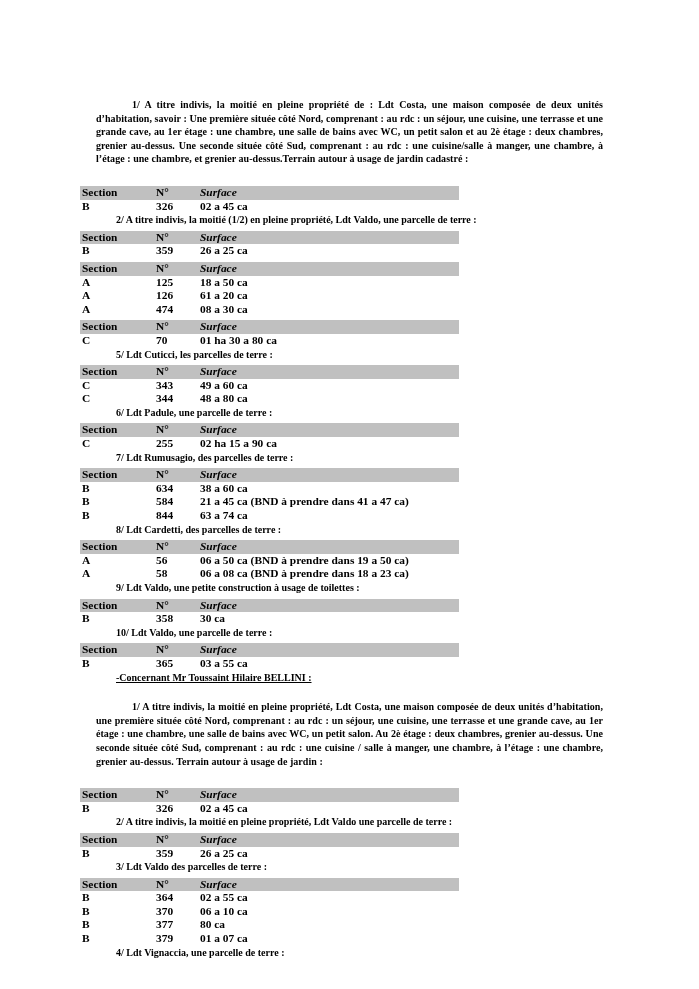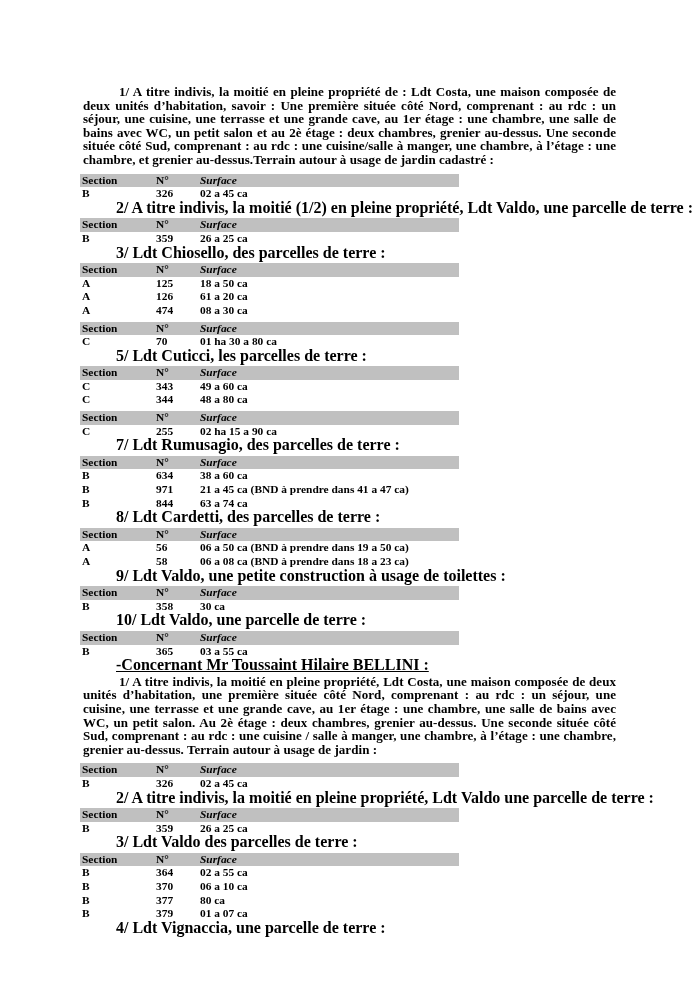--- a/index.html
+++ b/index.html
@@ -23,33 +23,33 @@
     height: 989px;
     background: #ffffff;
   }
   .content {
     position: absolute;
     left: 80px;
     top: 82px;
     width: 539px;
   }
   p.para {
-    margin: 3px;
+    margin: 16px;
     padding: 0;
-    font-size: 13px;
+    font-size: 10px;
     line-height: 13.6px;
     font-weight: bold;
     text-align: justify;
     text-indent: 36px;
     letter-spacing: 0.05px;
   }
   p.heading-line {
     margin: 0;
     padding: 0;
-    font-size: 16px;
+    font-size: 10px;
     line-height: 13.6px;
     font-weight: bold;
     text-indent: 36px;
     white-space: nowrap;
   }
   p.heading-line.underlined span.ul {
     text-decoration: underline;
   }
   table.cad {
     border-collapse: collapse;
@@ -132,21 +132,20 @@
           </tr>
         </thead>
         <tbody>
           <tr>
             <td class="d-section">B</td>
             <td class="d-num">359</td>
             <td class="d-surf">26 a 25 ca</td>
           </tr>
         </tbody>
       </table>
-      <p class="heading-line">3/ Ldt Chiosello, des parcelles de terre :</p>
       <div class="sp2"></div>
       <table class="cad">
         <colgroup>
           <col class="c-section">
           <col class="c-num">
           <col class="c-surf">
         </colgroup>
         <thead>
           <tr>
             <th class="h-section">Section</th>
@@ -215,20 +214,21 @@
             <td class="d-num">343</td>
             <td class="d-surf">49 a 60 ca</td>
           </tr>
           <tr>
             <td class="d-section">C</td>
             <td class="d-num">344</td>
             <td class="d-surf">48 a 80 ca</td>
           </tr>
         </tbody>
       </table>
+      <p class="heading-line">6/ Ldt Padule, une parcelle de terre :</p>
       <div class="sp2"></div>
       <table class="cad">
         <colgroup>
           <col class="c-section">
           <col class="c-num">
           <col class="c-surf">
         </colgroup>
         <thead>
           <tr>
             <th class="h-section">Section</th>
@@ -260,21 +260,21 @@
           </tr>
         </thead>
         <tbody>
           <tr>
             <td class="d-section">B</td>
             <td class="d-num">634</td>
             <td class="d-surf">38 a 60 ca</td>
           </tr>
           <tr>
             <td class="d-section">B</td>
-            <td class="d-num">971</td>
+            <td class="d-num">584</td>
             <td class="d-surf">21 a 45 ca (BND à prendre dans 41 a 47 ca)</td>
           </tr>
           <tr>
             <td class="d-section">B</td>
             <td class="d-num">844</td>
             <td class="d-surf">63 a 74 ca</td>
           </tr>
         </tbody>
       </table>
       <p class="heading-line">8/ Ldt Cardetti, des parcelles de terre :</p>

